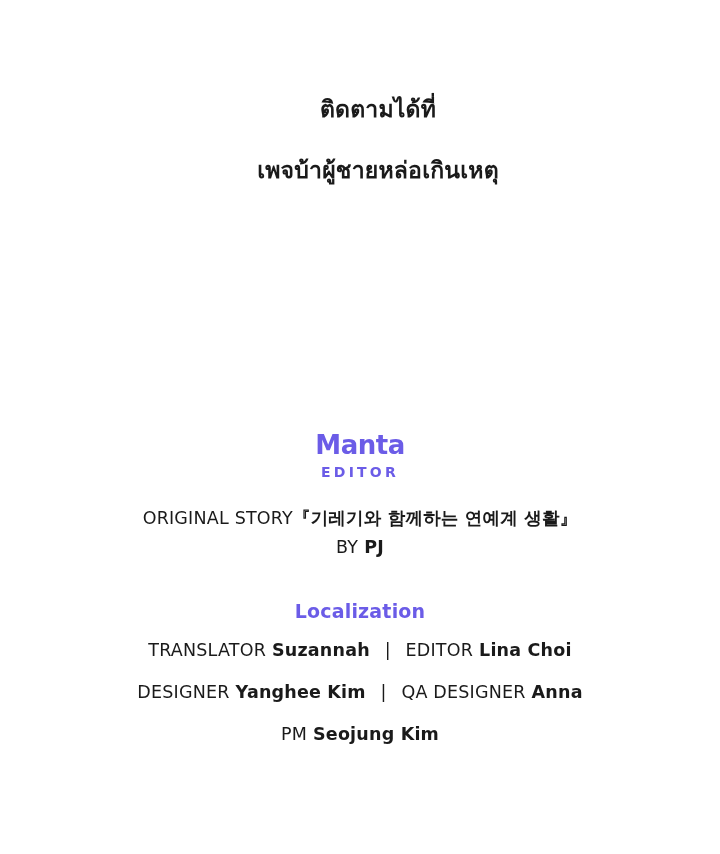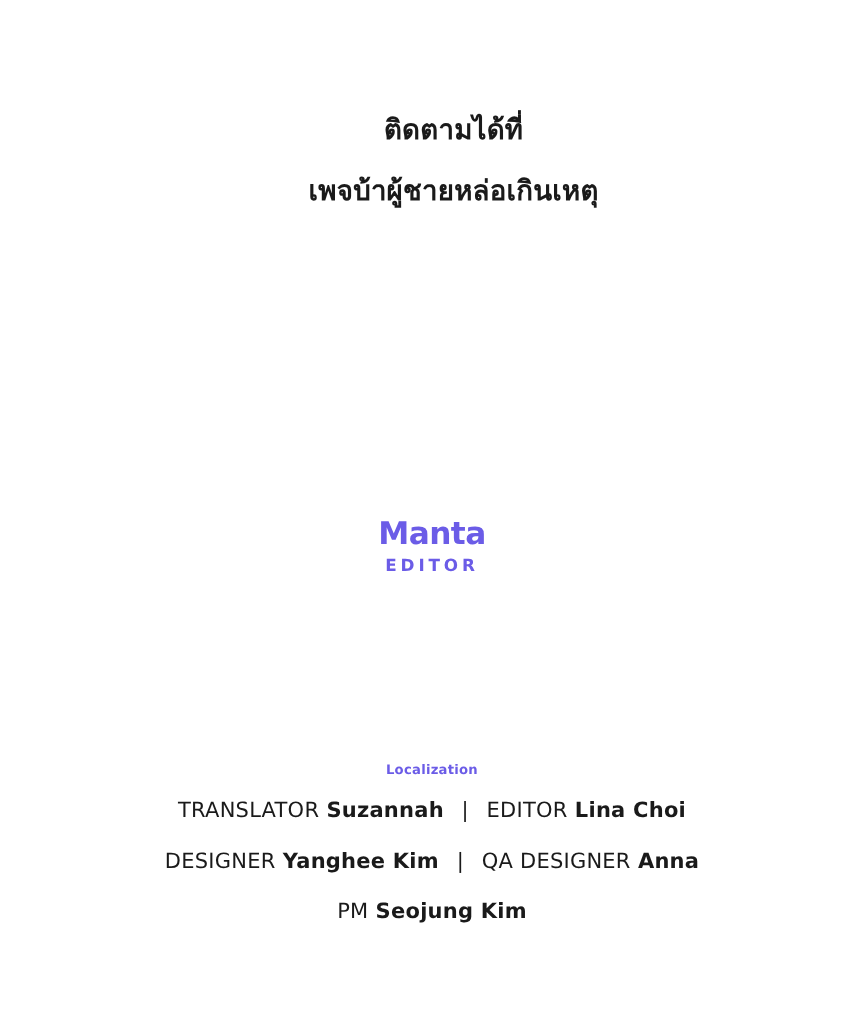--- a/index.html
+++ b/index.html
@@ -38,21 +38,21 @@
     color: #1a1a1a;
     letter-spacing: 0.2px;
     margin-left: 36px;
   }
   .thai-line-2 {
     font-size: 23px;
     font-weight: 700;
     line-height: 1.5;
     color: #1a1a1a;
     letter-spacing: 0.2px;
-    margin-top: 16px;
+    margin-top: 26px;
     margin-left: 36px;
   }
 
   
   .logo-block {
     position: absolute;
     top: 432px;
     left: 0;
     width: 720px;
     text-align: center;
@@ -104,25 +104,24 @@
 
   
   .loc-block {
     position: absolute;
     top: 600px;
     left: 0;
     width: 720px;
     text-align: center;
   }
   .loc-title {
-    font-size: 11px;
+    font-size: 19px;
     font-weight: 700;
     color: #6b5ce7;
     letter-spacing: 0.2px;
-    margin-top: 35px;
   }
   .loc-row {
     margin-top: 15px;
     font-size: 17.5px;
     color: #1a1a1a;
     letter-spacing: 0.2px;
     line-height: 1.55;
   }
   .loc-row .role {
     font-weight: 400;
@@ -146,20 +145,28 @@
   <div class="thai-block">
     <div class="thai-line-1">ติดตามได้ที่</div>
     <div class="thai-line-2">เพจบ้าผู้ชายหล่อเกินเหตุ</div>
   </div>
 
   <div class="logo-block">
     <div class="logo-wordmark">Manta</div>
     <div class="logo-sub">EDITOR</div>
   </div>
 
+  <div class="original-block">
+    <div class="original-line">
+      <span>ORIGINAL STORY</span><span class="korean">『기레기와 함께하는 연예계 생활』</span>
+    </div>
+    <div class="by-line">
+      <span>BY</span><span class="name">PJ</span>
+    </div>
+  </div>
 
   <div class="loc-block">
     <div class="loc-title">Localization</div>
 
     <div class="loc-row">
       <span class="role">TRANSLATOR</span><span class="person">Suzannah</span>
       <span class="loc-sep">|</span>
       <span class="role">EDITOR</span><span class="person">Lina Choi</span>
     </div>
 

